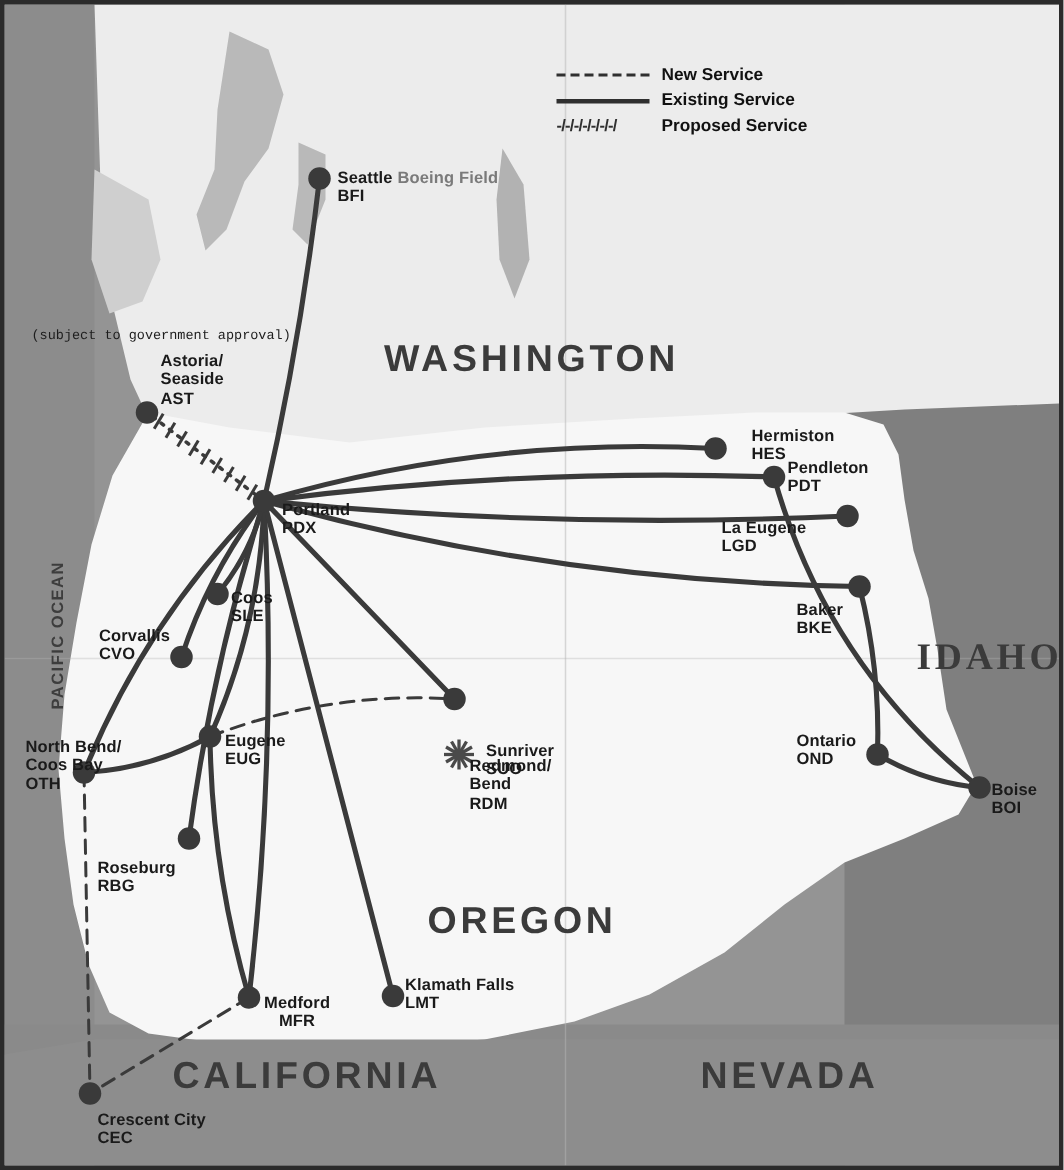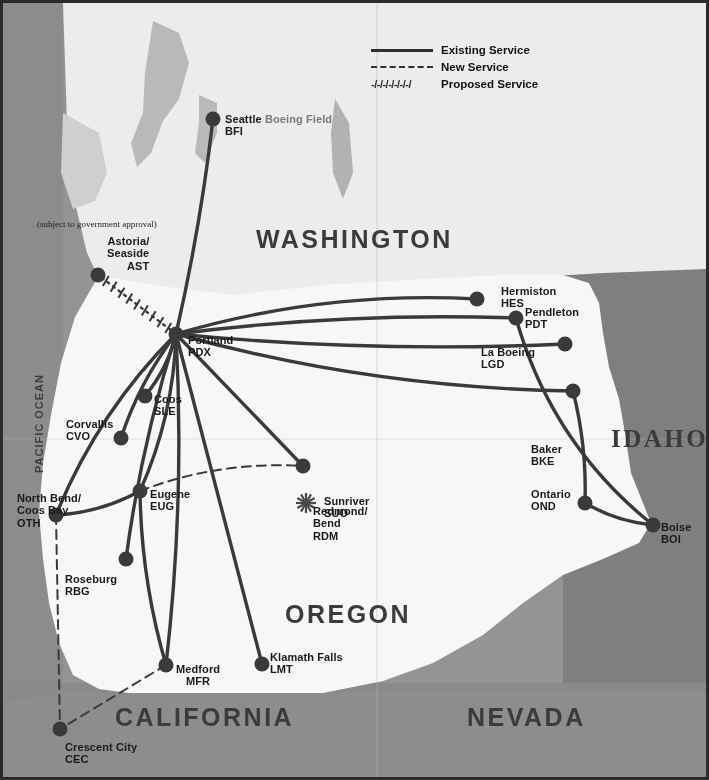--- a/index.html
+++ b/index.html
@@ -92,22 +92,21 @@
     color: #2f2f2f;
     letter-spacing: -0.5px;
     overflow: hidden;
   }
   .subject {
     position: absolute;
     left: 18px;
     top: 216px;
     font-size: 9px;
     color: #1d1d1d;
-    font-family: Liberation Serif, serif;
-    margin-left: 16px;
+    font-family: Liberation Mono, monospace;
   }
 </style>
 </head>
 <body>
 
 <div id="root">
 
   <svg id="mapsvg" width="703" height="774" viewBox="0 0 703 774">
 
     <rect x="0" y="0" width="703" height="774" fill="#949494"></rect>
@@ -200,63 +199,63 @@
       </g>
   </svg>
 
   <div class="ocean" style="left:30px; top:470px;">PACIFIC OCEAN</div>
 
   <div class="subject">(subject to government approval)</div>
 
   <div class="legend">
     <div class="legend-row">
       <span class="legend-key">
+          <span class="key-dash"></span>
+        </span>
+      <span class="legend-text">New Service</span>
+    </div>
+    <div class="legend-row">
+      <span class="legend-key">
           <span class="key-solid"></span>
         </span>
       <span class="legend-text">Existing Service</span>
-    </div>
-    <div class="legend-row">
-      <span class="legend-key">
-          <span class="key-dash"></span>
-        </span>
-      <span class="legend-text">New Service</span>
     </div>
     <div class="legend-row">
       <span class="legend-key">
           <span class="key-prop">-/-/-/-/-/-/-/</span>
         </span>
       <span class="legend-text">Proposed Service</span>
     </div>
   </div>
 
   <div id="state-labels">
       <div class="state" style="left: 253px; top: 222px;">WASHINGTON</div>
       <div class="state" style="left: 608px; top: 422px; font-family: Liberation Serif, serif;">IDAHO</div>
       <div class="state" style="left: 282px; top: 597px;">OREGON</div>
       <div class="state" style="left: 112px; top: 700px;">CALIFORNIA</div>
       <div class="state" style="left: 464px; top: 700px;">NEVADA</div>
     </div>
   <div id="city-labels">
       <div class="lbl" style="left: 222px; top: 110px;"><span>Seattle</span><span style="color: rgb(122, 122, 122);"> Boeing Field</span><div>BFI</div></div>
-      <div class="lbl" style="left: 104px; top: 232px; text-align: right;"><div>Astoria/
+      <div class="lbl" style="left: 104px; top: 232px;"><div>Astoria/
 Seaside</div><div>AST</div></div>
       <div class="lbl" style="left: 185px; top: 331px;"><div>Portland</div><div>PDX</div></div>
       <div class="lbl" style="left: 151px; top: 390px;"><div>Coos</div><div>SLE</div></div>
       <div class="lbl" style="left: 63px; top: 415px;"><div>Corvallis</div><div>CVO</div></div>
       <div class="lbl" style="left: 147px; top: 485px;"><div>Eugene</div><div>EUG</div></div>
       <div class="lbl" style="left: 14px; top: 489px;"><div>North Bend/
 Coos Bay</div><div>OTH</div></div>
       <div class="lbl" style="left: 62px; top: 570px;"><div>Roseburg</div><div>RBG</div></div>
       <div class="lbl" style="left: 173px; top: 660px; text-align: center;"><div>Medford</div><div>MFR</div></div>
       <div class="lbl" style="left: 62px; top: 738px;"><div>Crescent City</div><div>CEC</div></div>
       <div class="lbl" style="left: 267px; top: 648px;"><div>Klamath Falls</div><div>LMT</div></div>
       <div class="lbl" style="left: 310px; top: 458px; margin-top: 44px;"><div>Redmond/
 Bend</div><div>RDM</div></div>
       <div class="lbl" style="left: 321px; top: 492px;"><div>Sunriver</div><div>SUO</div></div>
       <div class="lbl" style="left: 498px; top: 282px;"><div>Hermiston</div><div>HES</div></div>
       <div class="lbl" style="left: 522px; top: 303px;"><div>Pendleton</div><div>PDT</div></div>
-      <div class="lbl" style="left: 478px; top: 343px;"><div>La Boeing</div><div>LGD</div></div>
-      <div class="lbl" style="left: 528px; top: 398px; margin-top: 42px;"><div>Baker</div><div>BKE</div></div>
+      <div class="lbl" style="left: 478px; top: 343px;"><div>La Eugene</div><div>LGD</div></div>
+      <div class="lbl" style="left: 528px; top: 398px;"><div>Baker</div><div>BKE</div></div>
       <div class="lbl" style="left: 528px; top: 485px;"><div>Ontario</div><div>OND</div></div>
       <div class="lbl" style="left: 658px; top: 518px;"><div>Boise</div><div>BOI</div></div>
     </div>
 
 </div>
 
 </body></html>

